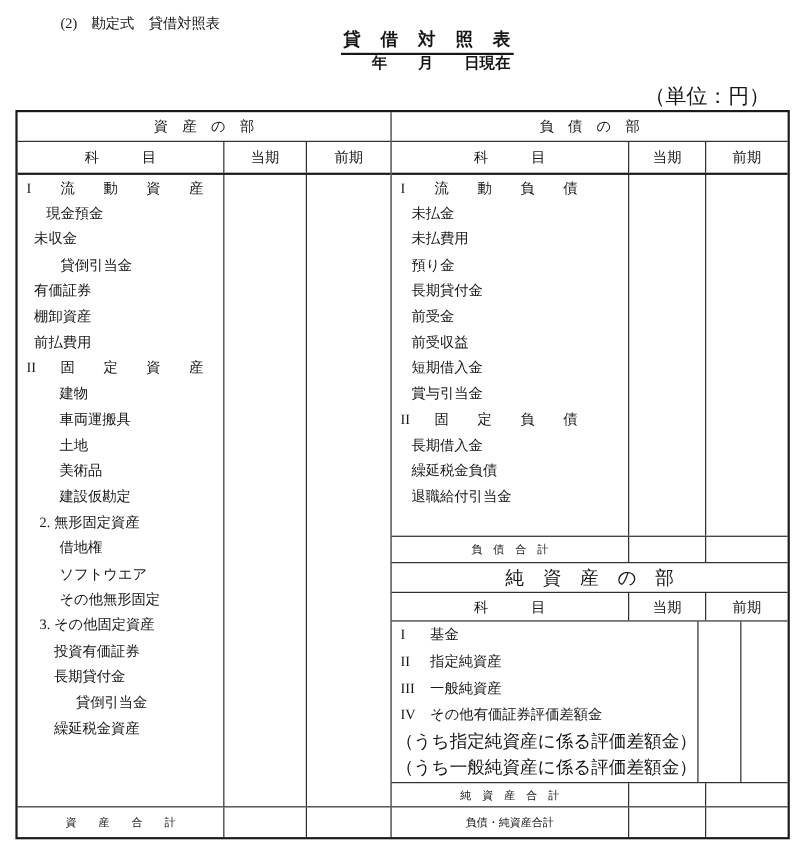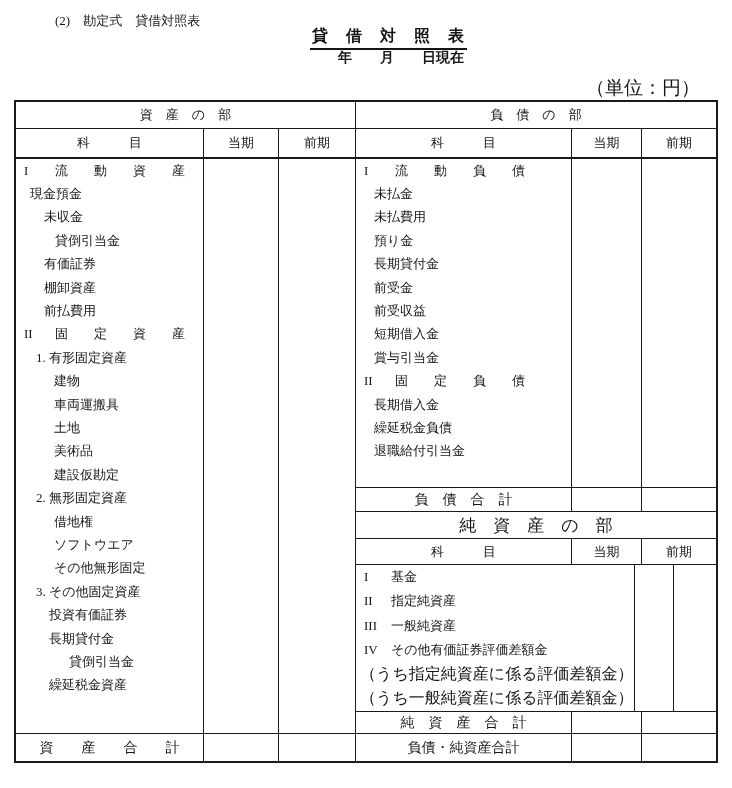--- a/index.html
+++ b/index.html
@@ -41,31 +41,31 @@
   .area-liab { height:328px; }
   .area-net { height:147px; }
 
   .item { height:23.4px; display:flex; align-items:center; font-size:13px; white-space:pre; }
   .area-net .item { height:24.5px; }
   .item .num { display:inline-block; }
   .item.sec .num { width:31px; padding-left:0; }
   .area-net .item .num { width:27px; }
   .ind4  { padding-left:4px; }
   .ind8  { padding-left:8px; }
-  .ind14 { padding-left:14px; }
+  .ind14 { padding-left:14px;margin-left:12px; }
   .ind18 { padding-left:18px; }
   .ind20 { padding-left:20px; }
-  .ind21 { padding-left:28px; }
+  .ind21 { padding-left:15px; }
   .ind33 { padding-left:33px; }
   .ind38 { padding-left:38px; }
   .ind39 { padding-left:39px; }
   .ind53 { padding-left:53px; }
   .small { font-size:16px; }
 
-  .total-row { display:flex; border-top:1px solid #1a1a1a; font-size:14px;justify-content:center; }
+  .total-row { display:flex; border-top:1px solid #1a1a1a; font-size:10px;justify-content:center; }
   .total-row .total-label { flex:1; display:flex; align-items:center; justify-content:center; white-space:pre; }
   .row-assets-total { height:28px; }
   .row-liab-total { height:24px; }
   .row-netassets-section { height:27px; border-top:1px solid #1a1a1a;
     display:flex; align-items:center; justify-content:center; font-size:17px; white-space:pre; }
   .row-net-header { height:26px; border-top:1px solid #1a1a1a; border-bottom:0; display:flex; font-size:13px; }
   .row-net-header .subject-h { flex:1; display:flex; align-items:center; justify-content:center; }
   .area-net { border-top:1px solid #1a1a1a; }
   .row-net-total { height:22px; }
   .row-grand-total { height:28px; }
@@ -94,21 +94,20 @@
       <div class="items-area area-assets">
         <div class="subjects">
           <div class="item sec ind8"><span class="num">I</span><span>流　　動　　資　　産</span></div>
           <div class="item ind14"><span>現金預金</span></div>
           <div class="item ind21"><span>未収金</span></div>
           <div class="item ind39"><span>貸倒引当金</span></div>
           <div class="item ind21"><span>有価証券</span></div>
           <div class="item ind21"><span>棚卸資産</span></div>
           <div class="item ind21"><span>前払費用</span></div>
           <div class="item sec ind8"><span class="num">II</span><span>固　　定　　資　　産</span></div>
-          <div class="item ind20"><span>1. 有形固定資産</span></div>
           <div class="item ind38"><span>建物</span></div>
           <div class="item ind38"><span>車両運搬具</span></div>
           <div class="item ind38"><span>土地</span></div>
           <div class="item ind38"><span>美術品</span></div>
           <div class="item ind38"><span>建設仮勘定</span></div>
           <div class="item ind20"><span>2. 無形固定資産</span></div>
           <div class="item ind38"><span>借地権</span></div>
           <div class="item ind38"><span>ソフトウエア</span></div>
           <div class="item ind38"><span>その他無形固定</span></div>
           <div class="item ind20"><span>3. その他固定資産</span></div>

